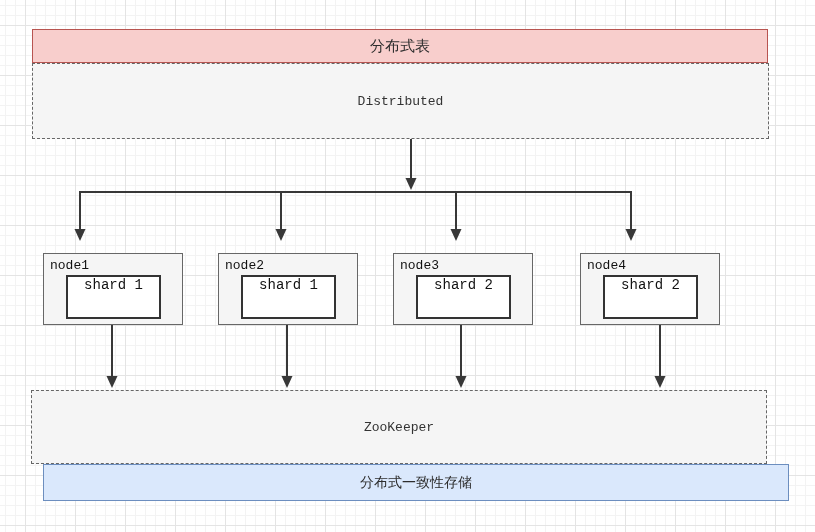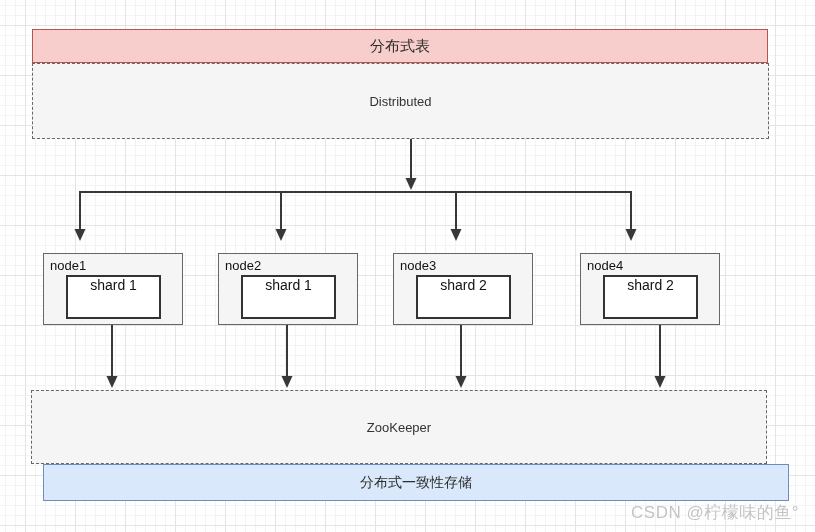--- a/index.html
+++ b/index.html
@@ -23,21 +23,21 @@
 
   .connectors {
     position: absolute;
     left: 0; top: 0;
     width: 815px; height: 532px;
     pointer-events: none;
   }
   .connectors .cline { stroke: #383838; stroke-width: 2; fill: none; }
   .connectors .chead { fill: #383838; stroke: none; }
 
-  .abs { position: absolute; }
+  .abs { position: absolute; font-family: Liberation Mono, monospace; }
 
   .table-box {
     left: 32px; top: 29px; width: 736px; height: 34px;
     background: #f8cecc;
     border: 1px solid #b85450;
     display: flex; align-items: center; justify-content: center;
     font-size: 15px; color: #2d2d2d;
   }
 
   .engine-box {
@@ -170,15 +170,14 @@
   </div>
 
   <div class="abs zk-box">
     <span>ZooKeeper</span>
   </div>
 
   <div class="abs storage-box">
     <span>分布式一致性存储</span>
   </div>
 
-  <div class="watermark">CSDN @柠檬味的鱼°</div>
 
 </div>
 
 </body></html>

